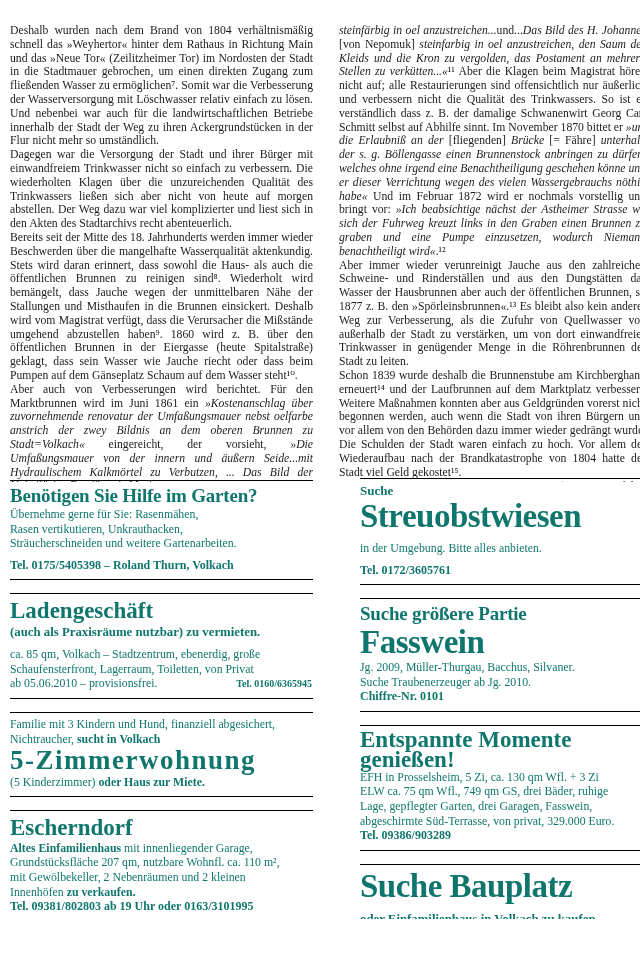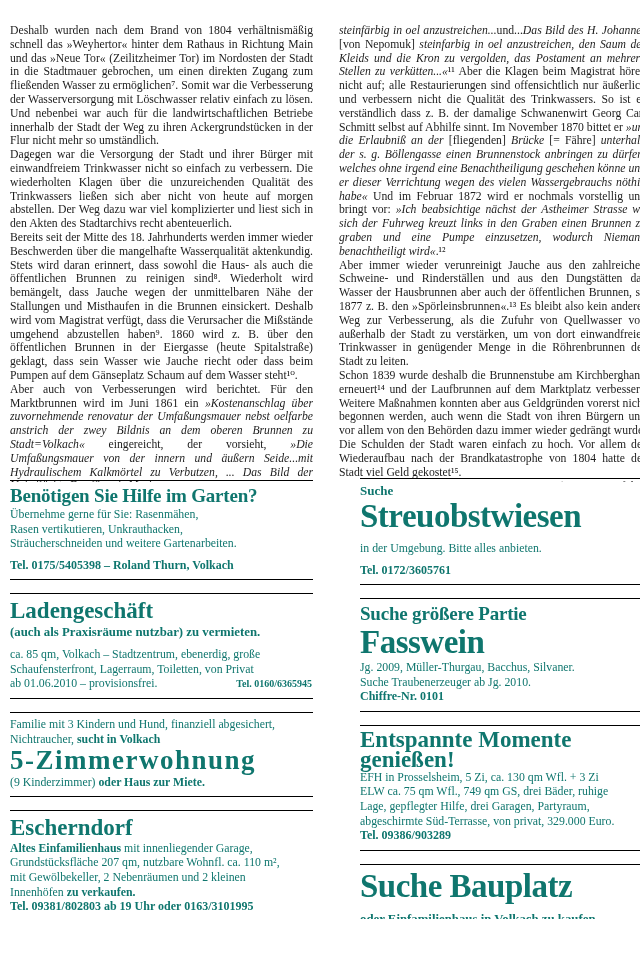--- a/index.html
+++ b/index.html
@@ -68,29 +68,29 @@
           <div class="ln body"><span><span>Rasen vertikutieren, Unkrauthacken,</span></span></div>
           <div class="ln body"><span><span>Sträucherschneiden und weitere Gartenarbeiten.</span></span></div>
           <div class="ln tel gap"><span><span>Tel. 0175/5405398 – Roland Thurn, Volkach</span></span></div>
         </div>
         <div class="ad">
           <div class="ln headline-md"><span><span>Ladengeschäft</span></span></div>
           <div class="ln sub"><span><span>(auch als Praxisräume nutzbar) zu vermieten.</span></span></div>
           <div class="ln body gap"><span><span>ca. 85 qm, Volkach – Stadtzentrum, ebenerdig, große</span></span></div>
           <div class="ln body"><span><span>Schaufensterfront, Lagerraum, Toiletten, von Privat</span></span></div>
           <div class="ln body split">
-            <span><span>ab 01.06.2010 – provisionsfrei.</span></span>
+            <span><span>ab 05.06.2010 – provisionsfrei.</span></span>
             <b class="rt">Tel. 0160/6365945</b>
           </div>
         </div>
         <div class="ad">
           <div class="ln body"><span><span>Familie mit 3 Kindern und Hund, finanziell abgesichert,</span></span></div>
           <div class="ln body"><span><span>Nichtraucher, </span><b>sucht in Volkach</b></span></div>
           <div class="ln headline-lg"><span><span>5-Zimmerwohnung</span></span></div>
-          <div class="ln body"><span><span>(9 Kinderzimmer) </span><b>oder Haus zur Miete.</b></span></div>
+          <div class="ln body"><span><span>(5 Kinderzimmer) </span><b>oder Haus zur Miete.</b></span></div>
         </div>
         <div class="ad">
           <div class="ln headline-md"><span><span>Escherndorf</span></span></div>
           <div class="ln body"><span><b>Altes Einfamilienhaus</b><span> mit innenliegender Garage,</span></span></div>
           <div class="ln body"><span><span>Grundstücksfläche 207 qm, nutzbare Wohnfl. ca. 110 m²,</span></span></div>
           <div class="ln body"><span><span>mit Gewölbekeller, 2 Nebenräumen und 2 kleinen</span></span></div>
           <div class="ln body"><span><span>Innenhöfen </span><b>zu verkaufen.</b></span></div>
           <div class="ln tel"><span><span>Tel. 09381/802803 ab 19 Uhr oder 0163/3101995</span></span></div>
         </div>
       </div>
@@ -116,21 +116,21 @@
           <div class="ln headline-sm"><span><span>Suche größere Partie</span></span></div>
           <div class="ln headline-xl"><span><span>Fasswein</span></span></div>
           <div class="ln body"><span><span>Jg. 2009, Müller-Thurgau, Bacchus, Silvaner.</span></span></div>
           <div class="ln body"><span><span>Suche Traubenerzeuger ab Jg. 2010.</span></span></div>
           <div class="ln tel"><span><span>Chiffre-Nr. 0101</span></span></div>
         </div>
         <div class="ad">
           <div class="ln headline-xs"><span><span>Entspannte Momente genießen!</span></span></div>
           <div class="ln body"><span><span>EFH in Prosselsheim, 5 Zi, ca. 130 qm Wfl. + 3 Zi</span></span></div>
           <div class="ln body"><span><span>ELW ca. 75 qm Wfl., 749 qm GS, drei Bäder, ruhige</span></span></div>
-          <div class="ln body"><span><span>Lage, gepflegter Hilfe, drei Garagen, Partyraum,</span></span></div>
+          <div class="ln body"><span><span>Lage, gepflegter Garten, drei Garagen, Fasswein,</span></span></div>
           <div class="ln body"><span><span>abgeschirmte Süd-Terrasse, von privat, 329.000 Euro.</span></span></div>
           <div class="ln tel"><span><span>Tel. 09386/903289</span></span></div>
         </div>
         <div class="ad">
           <div class="ln headline-xl"><span><span>Suche Bauplatz</span></span></div>
           <div class="ln sub gap"><span><span>oder Einfamilienhaus in Volkach zu kaufen.</span></span></div>
         </div>
       </div>
   </div>
 

